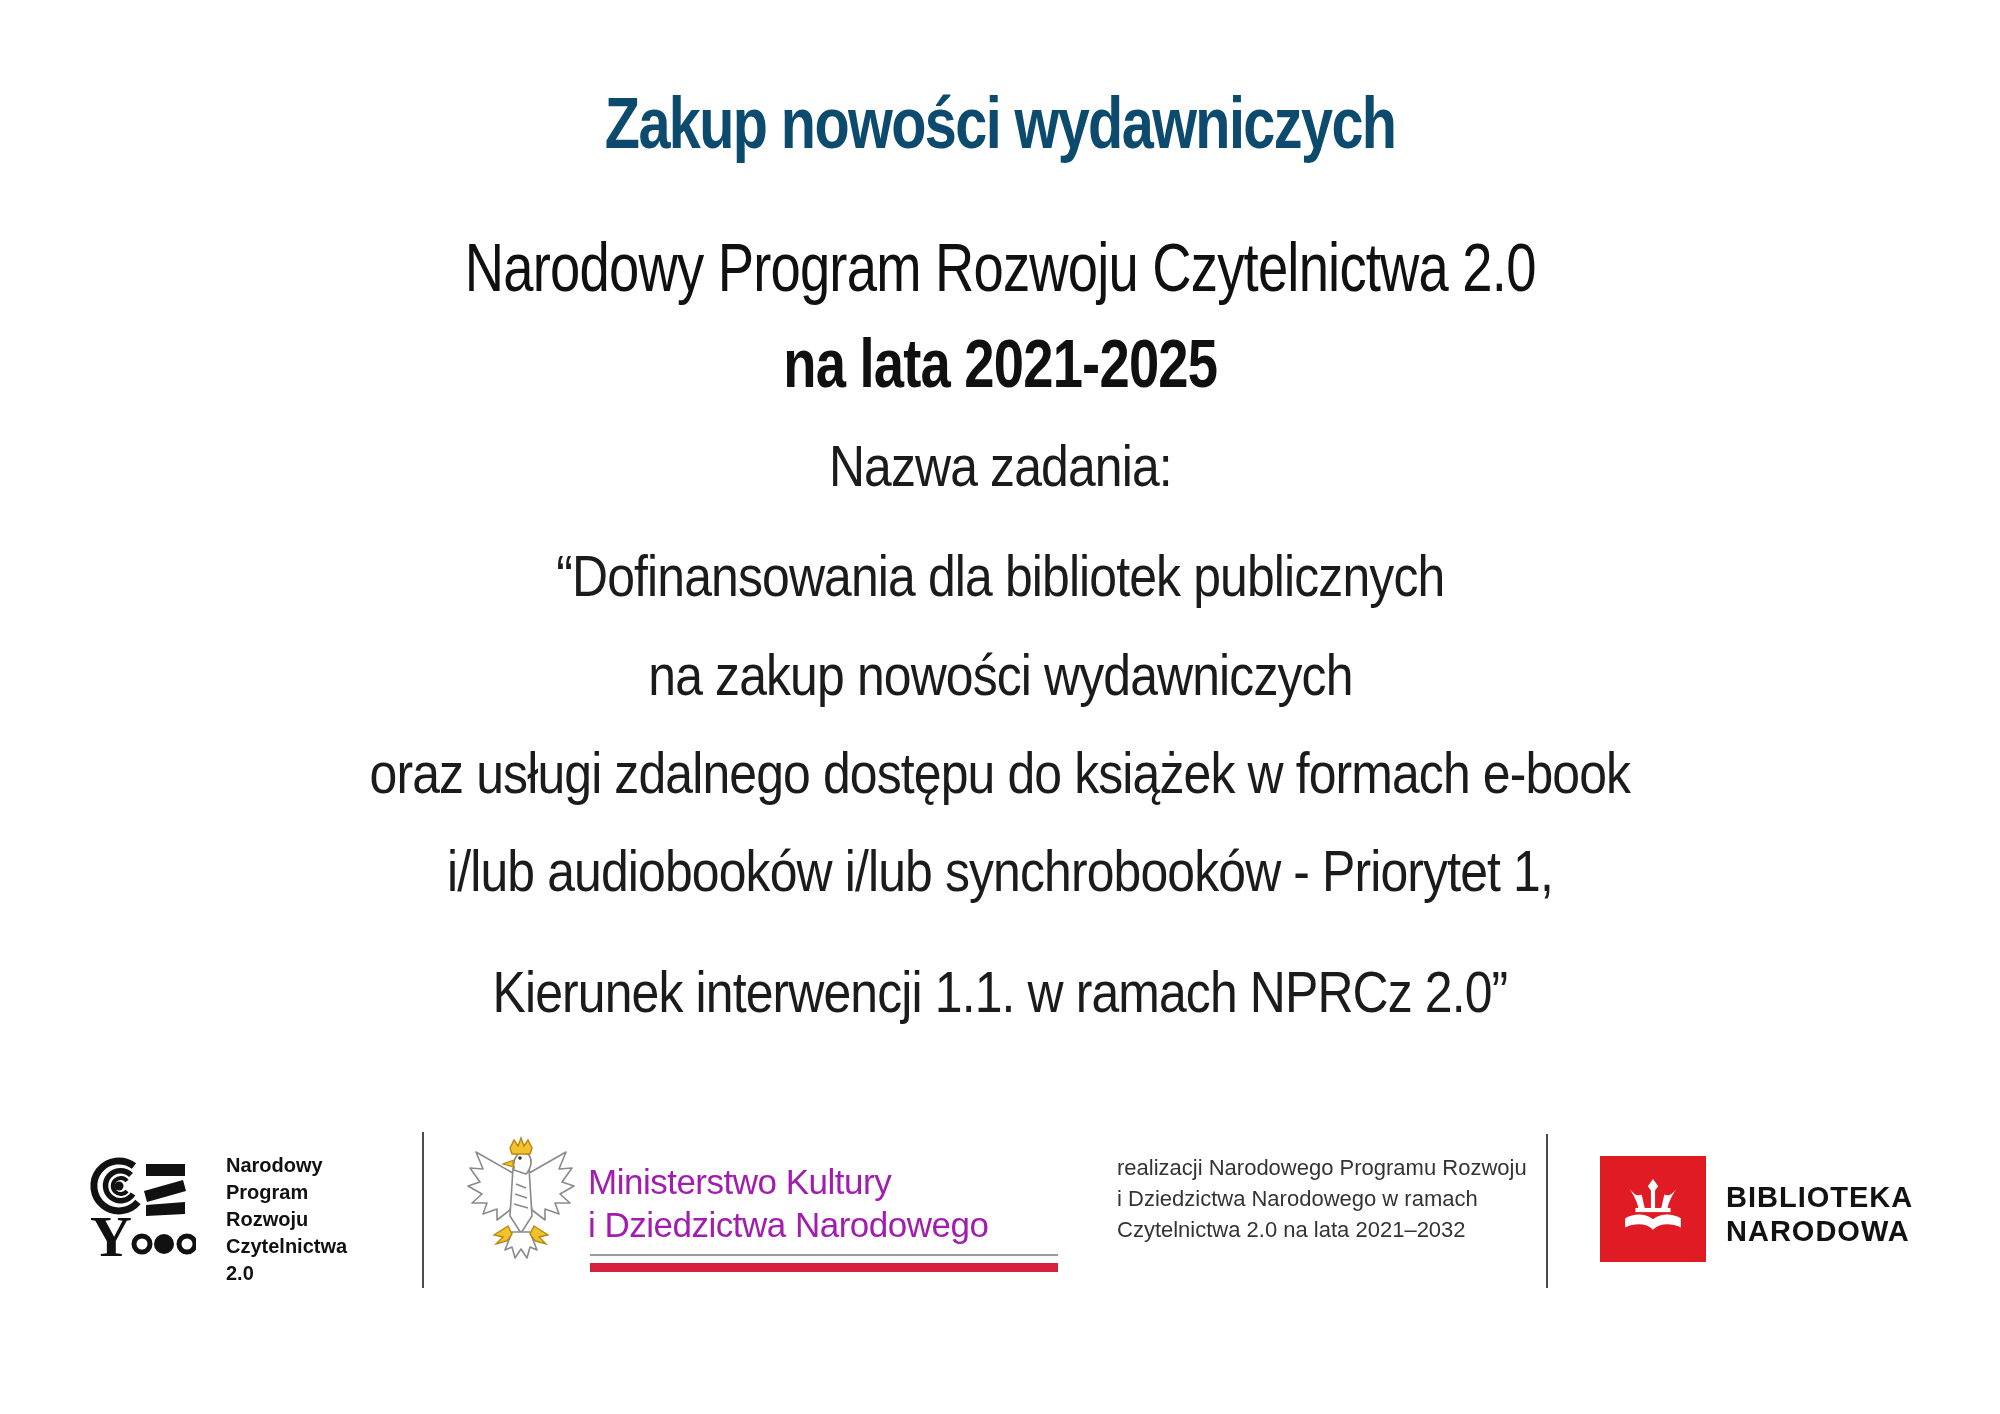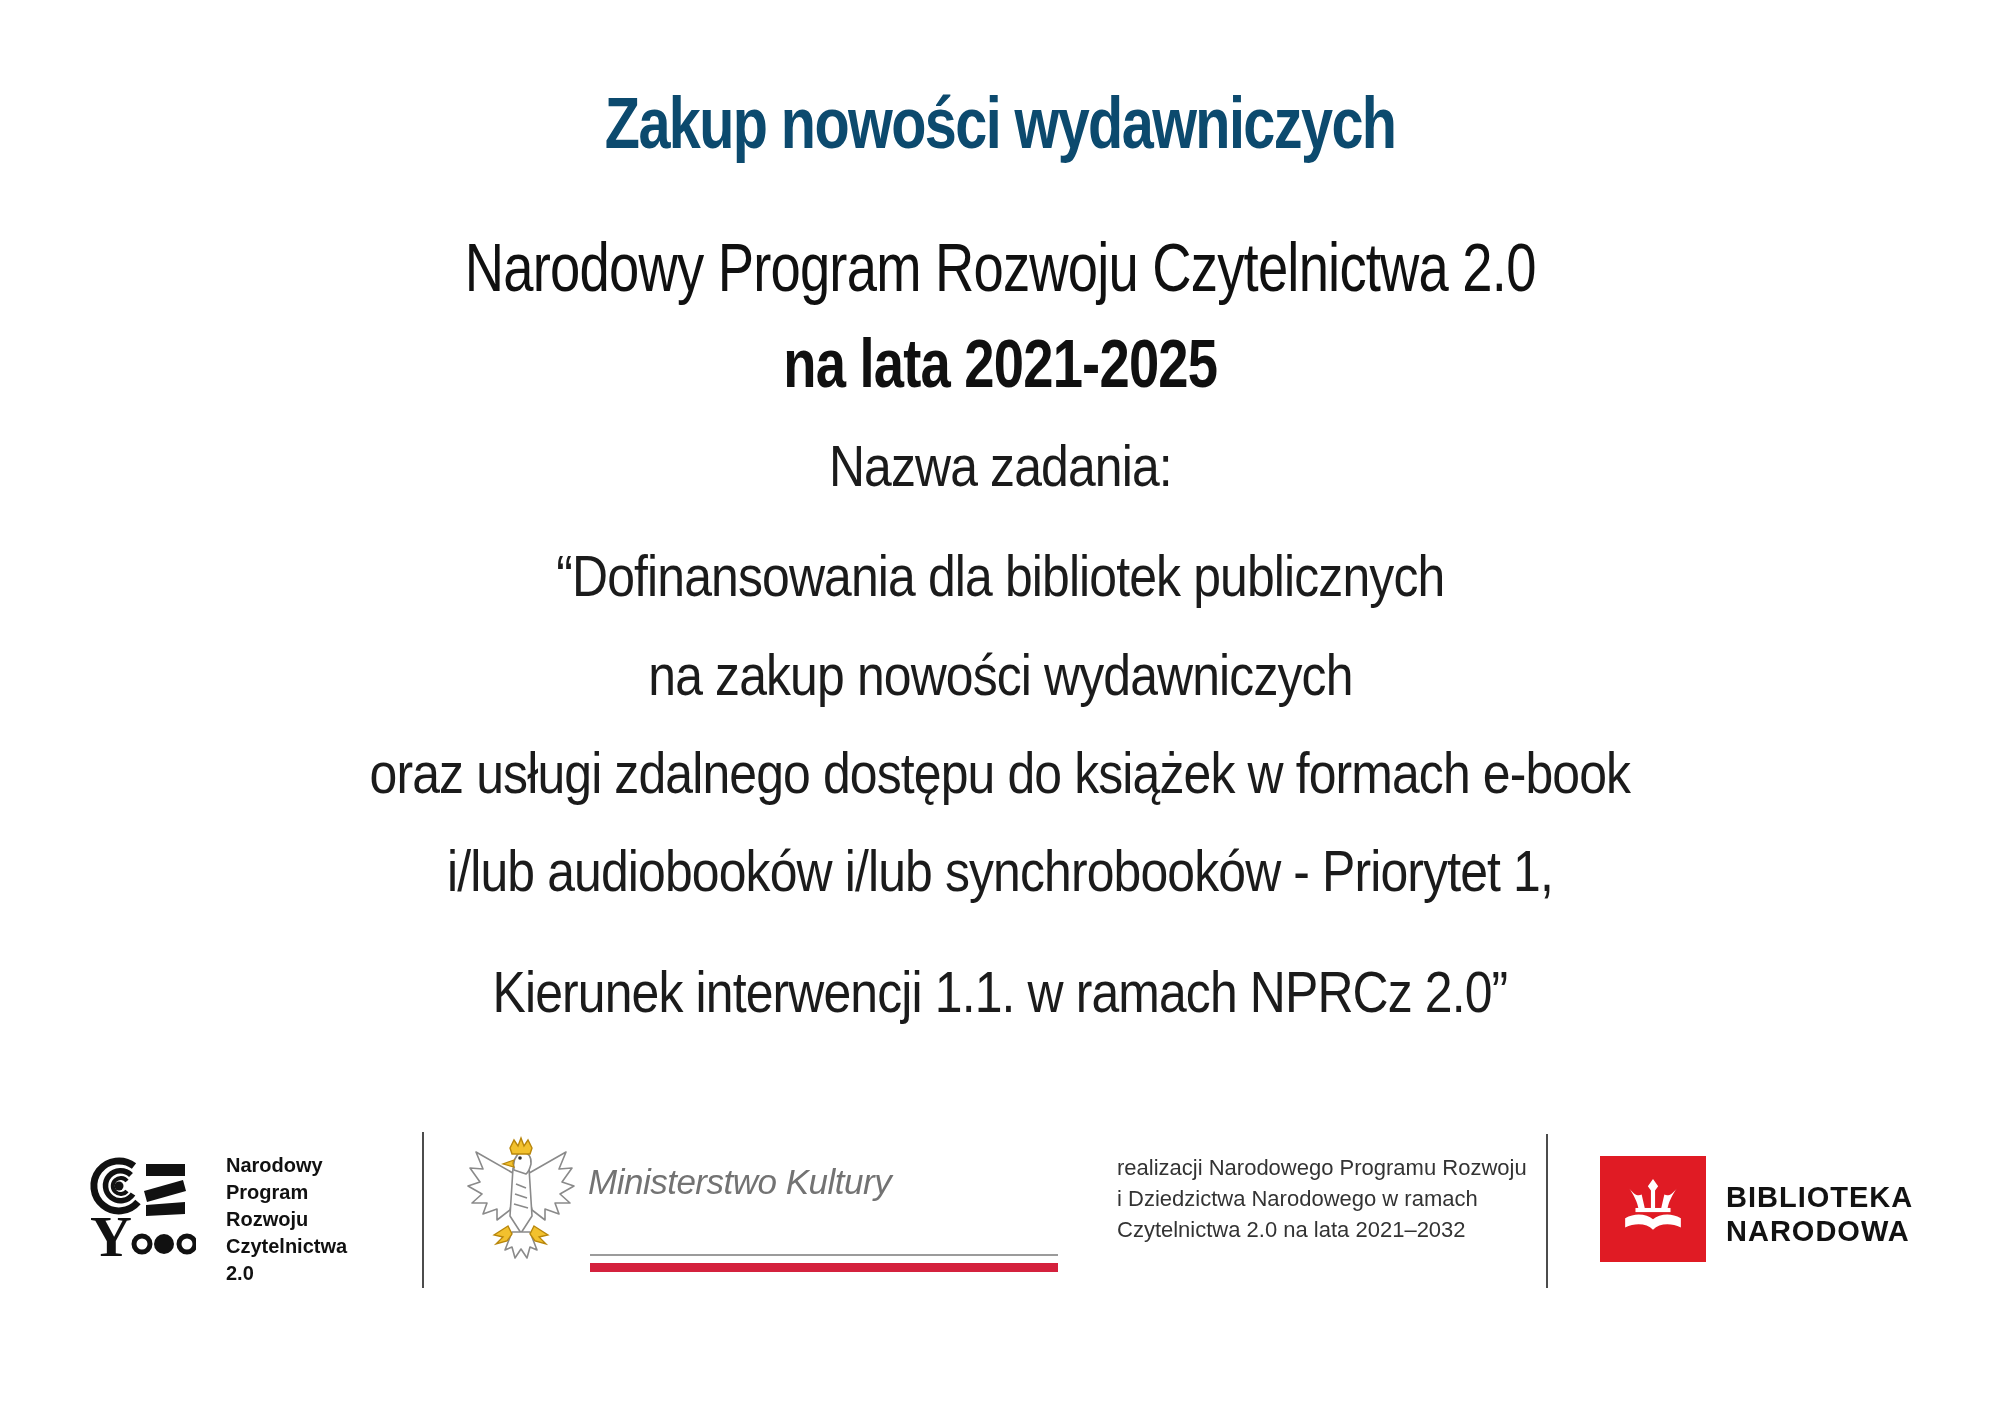--- a/index.html
+++ b/index.html
@@ -34,21 +34,21 @@
 
   #nprcz-logo{position:absolute;left:88px;top:1156px;width:108px;height:108px;}
   #nprcz-text{
     position:absolute;left:226px;top:1152px;
     font-size:20px;font-weight:bold;line-height:27px;color:#111;
   }
 
   #eagle{position:absolute;left:466px;top:1136px;width:110px;height:140px;}
   #ministry-text{
     position:absolute;left:588px;top:1160px;
-    font-size:35px;line-height:43px;color:#737373;letter-spacing:-0.5px;font-style:italic;
+    font-size:35px;line-height:43px;color:#a21caf;letter-spacing:-0.5px;
   }
   #ministry-rule-gray{position:absolute;left:590px;top:1254px;width:468px;height:2px;background:#9b9b9b;}
   #ministry-rule-red{position:absolute;left:590px;top:1263px;width:468px;height:9px;background:#d4213d;}
 
   #funding-text{
     position:absolute;left:1117px;top:1152px;width:410px;
     font-size:22px;line-height:31px;color:#333;
   }
 
   #bn-square{position:absolute;left:1600px;top:1156px;width:106px;height:106px;
@@ -142,20 +142,21 @@
   <circle cx="54" cy="22" r="1.8" fill="#333"></circle>
 
   <g fill="#f2c12e" stroke="#b8860b" stroke-width="1.3">
     <path d="M42,90 L28,99 L37,101 L30,108 L41,105 L46,98 Z"></path>
     <path d="M68,90 L82,99 L73,101 L80,108 L69,105 L64,98 Z"></path>
   </g>
 </svg>
 
 <div id="ministry-text">
   <div>Ministerstwo Kultury</div>
+  <div>i Dziedzictwa Narodowego</div>
 </div>
 <div id="ministry-rule-gray"></div>
 <div id="ministry-rule-red" style="background: rgb(212, 33, 61);"></div>
 
 <div id="funding-text">
   <div>realizacji Narodowego Programu Rozwoju</div>
   <div>i Dziedzictwa Narodowego w ramach</div>
   <div>Czytelnictwa 2.0 na lata 2021–2032</div>
 </div>
 

